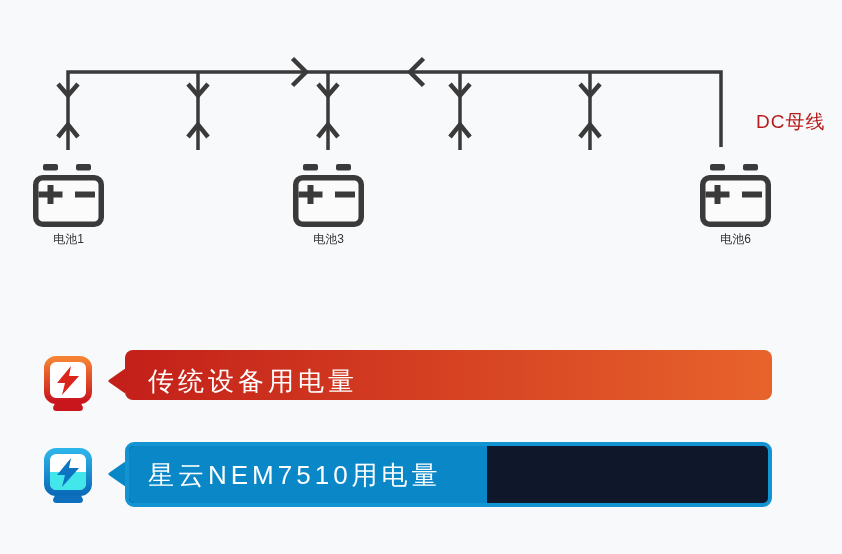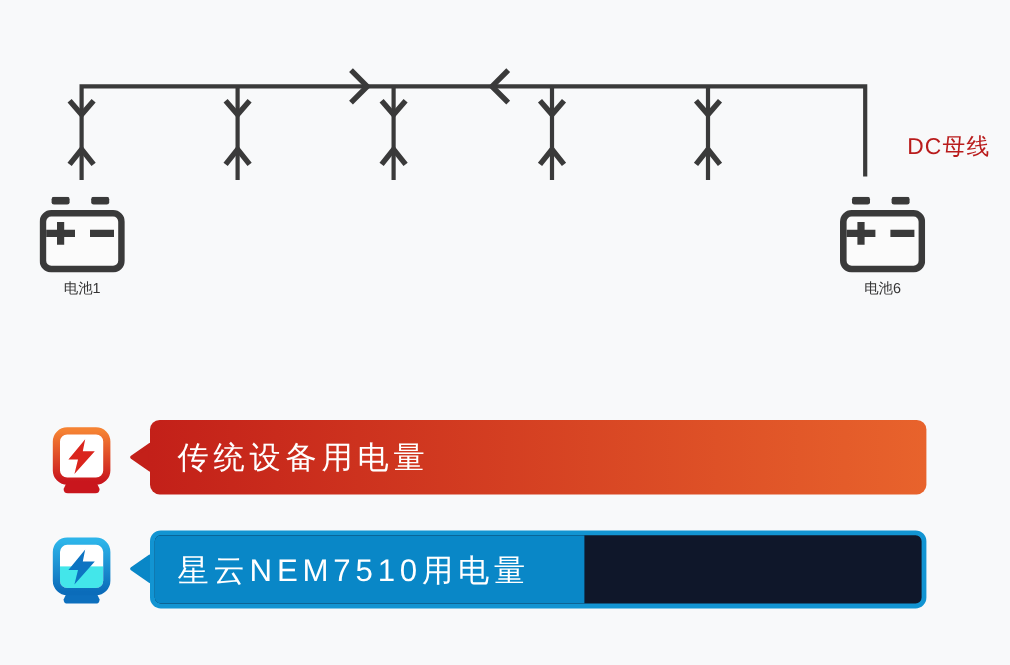--- a/index.html
+++ b/index.html
@@ -29,21 +29,21 @@
   .legend-icon.blue{top:447px;}
   .notch{position:absolute;left:106px;}
   .notch.red{top:368px;}
   .notch.blue{top:461px;}
   .bar{
     position:absolute;left:125px;width:647px;
     color:#ffffff;font-size:26px;font-weight:500;letter-spacing:4px;
     white-space:nowrap;
   }
   .bar-red{
-    top:350px;height:62px;line-height:62px;
+    top:350px;height:50px;line-height:62px;
     border-radius:8px;
     background:linear-gradient(90deg,#c32019 0%,#e8632c 100%);
   }
   .bar-red .bar-text{padding-left:23px;}
   .bar-blue{
     top:442px;height:65px;line-height:58px;
     border-radius:9px;
     border:4px solid #1294d2;
     background:#0f172a;
     box-sizing:border-box;
@@ -96,20 +96,33 @@
       <rect x="43" y="0" width="15" height="6.5" rx="2" fill="#3a3a3a"></rect>
       <rect x="2.75" y="13.75" width="65.5" height="46.5" rx="7" fill="#fbfbfb" stroke="#3a3a3a" stroke-width="5.5"></rect>
       <g stroke="#3a3a3a" stroke-width="6">
         <path d="M5.5,30.5 H29.5"></path>
           <path d="M17.5,21 V40"></path>
           <path d="M42,30.5 H62"></path>
       </g>
     </svg>
     <div class="battery-label">电池1</div>
   </div>
+  <div class="battery" style="left:293px">
+    <svg width="71" height="63" viewBox="0 0 71 63">
+      <rect x="10" y="0" width="15" height="6.5" rx="2" fill="#3a3a3a"></rect>
+      <rect x="43" y="0" width="15" height="6.5" rx="2" fill="#3a3a3a"></rect>
+      <rect x="2.75" y="13.75" width="65.5" height="46.5" rx="7" fill="#fbfbfb" stroke="#3a3a3a" stroke-width="5.5"></rect>
+      <g stroke="#3a3a3a" stroke-width="6">
+        <path d="M5.5,30.5 H29.5"></path>
+          <path d="M17.5,21 V40"></path>
+          <path d="M42,30.5 H62"></path>
+      </g>
+    </svg>
+    <div class="battery-label">电池3</div>
+  </div>
   <div class="battery" style="left:700px">
     <svg width="71" height="63" viewBox="0 0 71 63">
       <rect x="10" y="0" width="15" height="6.5" rx="2" fill="#3a3a3a"></rect>
       <rect x="43" y="0" width="15" height="6.5" rx="2" fill="#3a3a3a"></rect>
       <rect x="2.75" y="13.75" width="65.5" height="46.5" rx="7" fill="#fbfbfb" stroke="#3a3a3a" stroke-width="5.5"></rect>
       <g stroke="#3a3a3a" stroke-width="6">
         <path d="M5.5,30.5 H29.5"></path>
           <path d="M17.5,21 V40"></path>
           <path d="M42,30.5 H62"></path>
       </g>

